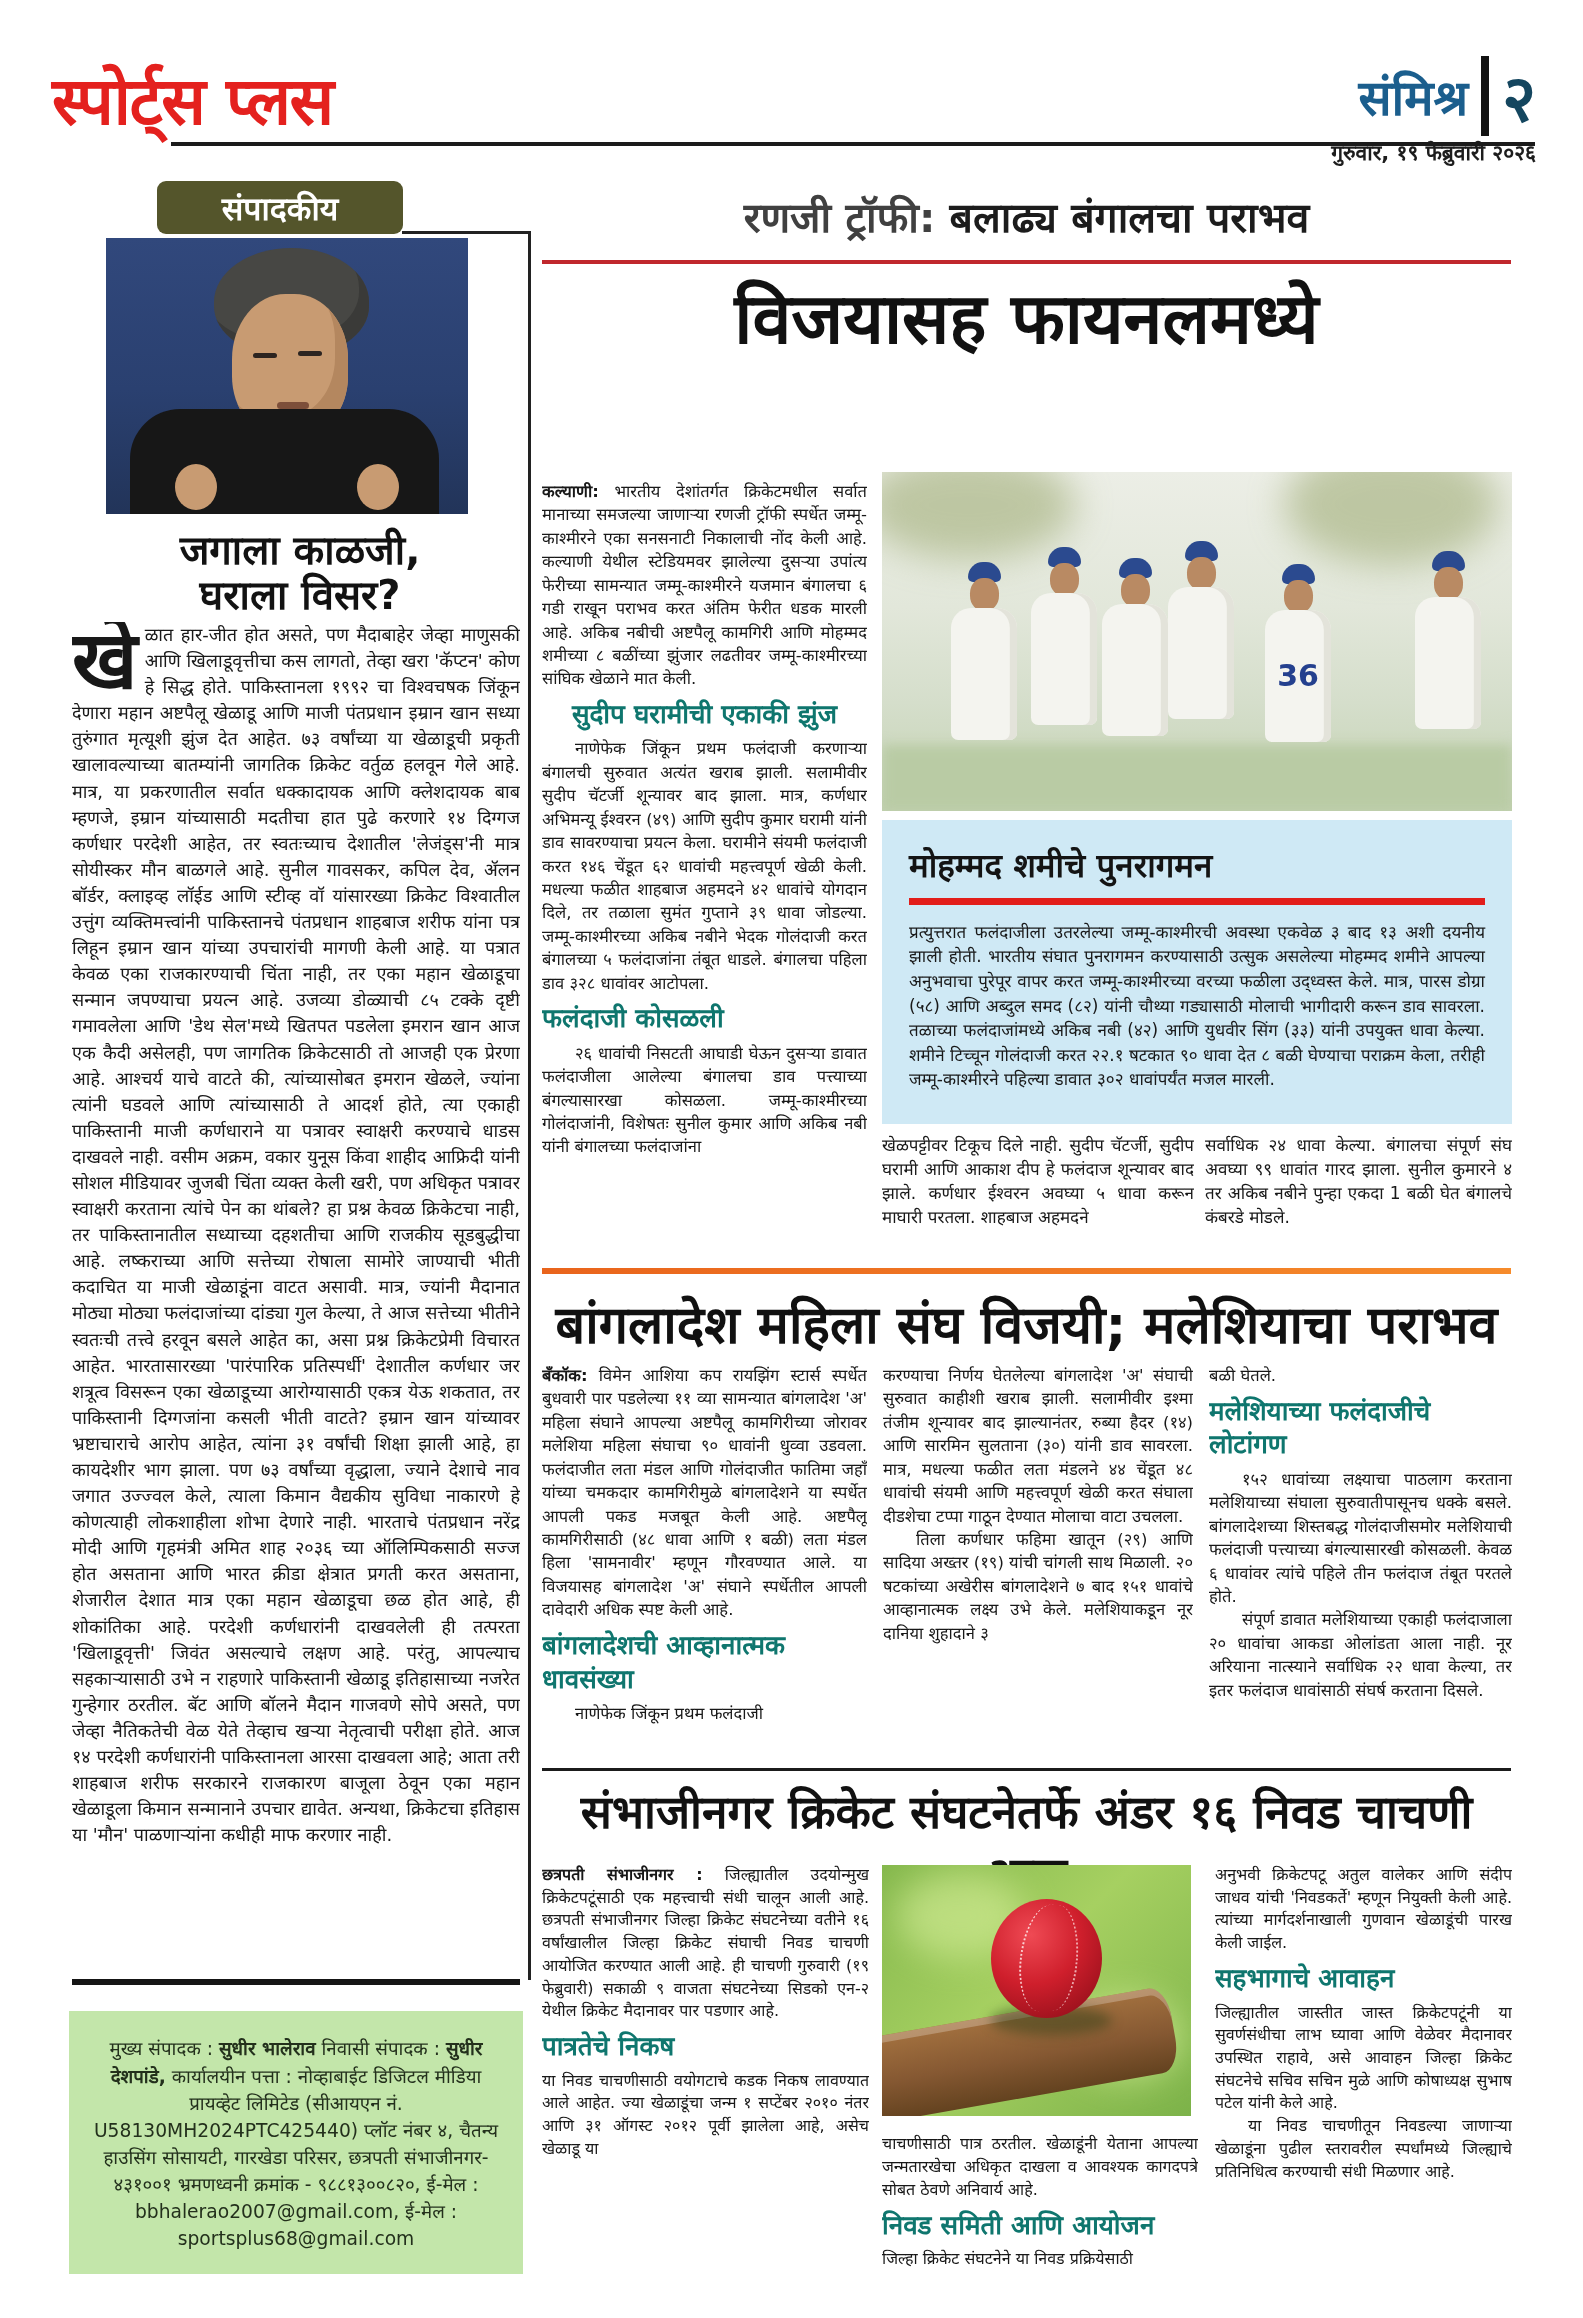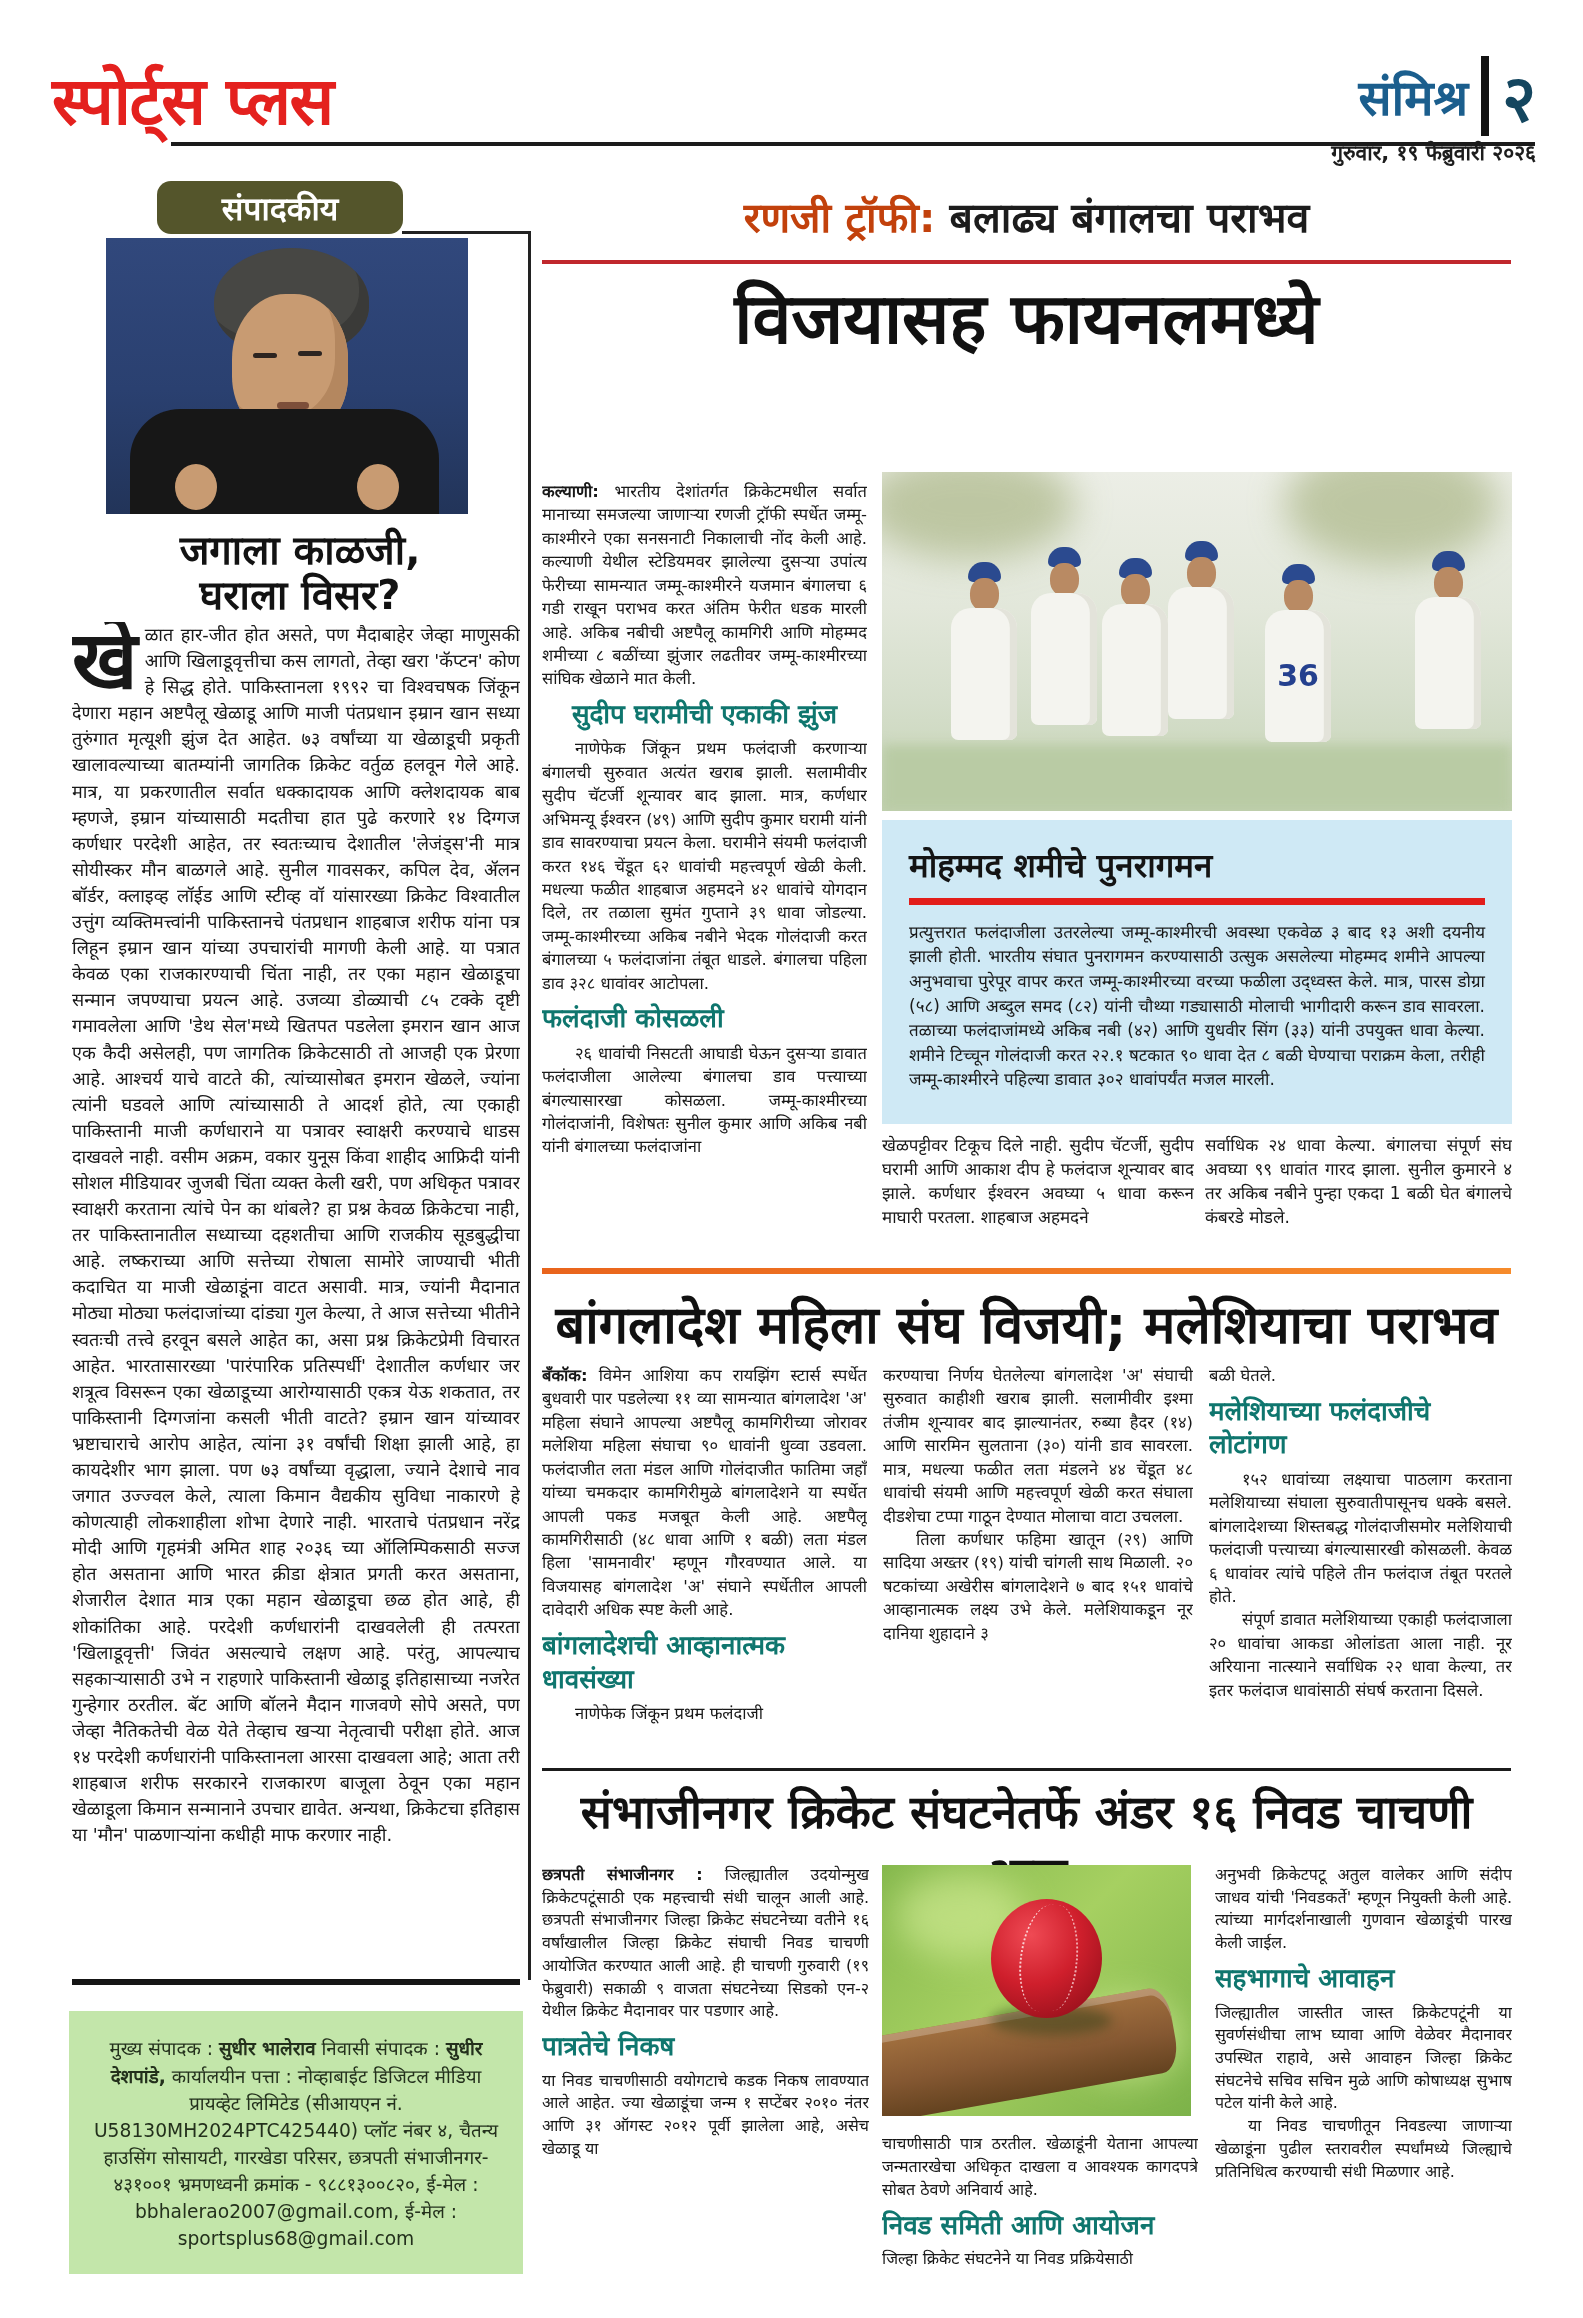--- a/index.html
+++ b/index.html
@@ -8,21 +8,21 @@
   .abs{position:absolute;}
   
   .logo{left:52px;top:53px;font-size:66px;font-weight:bold;color:#e4211e;letter-spacing:-1.4px;}
   .mast-right{right:47px;top:52px;display:flex;align-items:center;gap:13px;}
   .section-name{font-size:49px;font-weight:bold;color:#1b5e8d;}
   .mast-bar{width:8px;height:80px;background:#121212;}
   .page-num{font-size:65px;font-weight:bold;color:#14465f;}
   .mast-date{right:47px;top:138px;font-size:21px;font-weight:bold;color:#1d1d1d;}
   .header-rule{left:171px;top:142px;width:1364px;height:3.6px;background:#1b1b1b;}
   
-  .ed-label{left:157px;top:181px;width:246px;height:53px;background:#54552b;border-radius:14px;
+  .ed-label{left:157px;top:181px;width:246px;height:53px;background:#54552b;border-radius:9px;
             color:#fff;font-size:32px;font-weight:bold;display:flex;align-items:center;justify-content:center;}
   .ed-frame-top{left:402px;top:231px;width:128px;height:2.9px;background:#222;}
   .ed-frame-right{left:528px;top:231px;width:2.9px;height:1749px;background:#222;}
   .portrait{left:106px;top:238px;width:362px;height:276px;overflow:hidden;
             background:linear-gradient(180deg,#31487c 0%,#2a4070 55%,#223459 100%);}
   .p-hair{position:absolute;left:108px;top:10px;width:155px;height:108px;background:#474744;
           border-radius:50% 50% 46% 46%;box-shadow:inset -10px -14.4px 0 #3a3a38;}
   .p-face{position:absolute;left:126px;top:56px;width:116px;height:142px;background:#c89b72;
           border-radius:46% 46% 42% 42%;box-shadow:inset -13px -18.7px 0 #b4875f;}
   .p-eye{position:absolute;width:24.4px;height:5px;background:#2c2420;border-radius:2.9px;}
@@ -34,21 +34,21 @@
                font-size:40px;line-height:1.13;}
   .ed-body{left:72px;top:622px;width:448px;height:1350px;overflow:hidden;
            font-size:18px;line-height:1.45;text-align:justify;}
   .dropcap{float:left;font-size:80px;line-height:.82;font-weight:bold;padding:5.7px 7.2px 0 0;}
   .ed-rule{left:72px;top:1979px;width:448px;height:5.7px;background:#151515;}
   .contact-box{left:69px;top:2011px;width:454px;height:263px;background:#c3e6aa;box-sizing:border-box;
                padding:24.4px 18.7px;text-align:center;font-size:18.7px;line-height:1.45;color:#23301c;overflow:hidden;}
   .bold{font-weight:bold;}
   
   .kicker{left:542px;top:188px;width:969px;text-align:center;font-size:41px;font-weight:bold;color:#1c1c1c;}
-  .kicker .kl{color:#c2410c;}
+  .kicker .kl{color:#404040;}
   .kicker-rule{left:542px;top:260px;width:969px;height:3.6px;background:#c0272d;}
   .lead-headline{left:542px;top:277px;width:969px;text-align:center;font-weight:bold;color:#111;
                  font-size:70px;line-height:1.2;}
   .bodycol{overflow:hidden;text-align:justify;font-size:16.5px;line-height:1.42;}
   .lead-col1{left:542px;top:480px;width:325px;height:786px;}
   .subhead{color:#0f766e;font-weight:bold;font-size:26px;line-height:1.3;margin:7.2px 0 5.7px;text-align:left;}
   .subhead.center{text-align:center;}
   p.np{margin:0;}
   p.ind{margin:0;text-indent:33px;}
   .dateline{font-weight:bold;}

